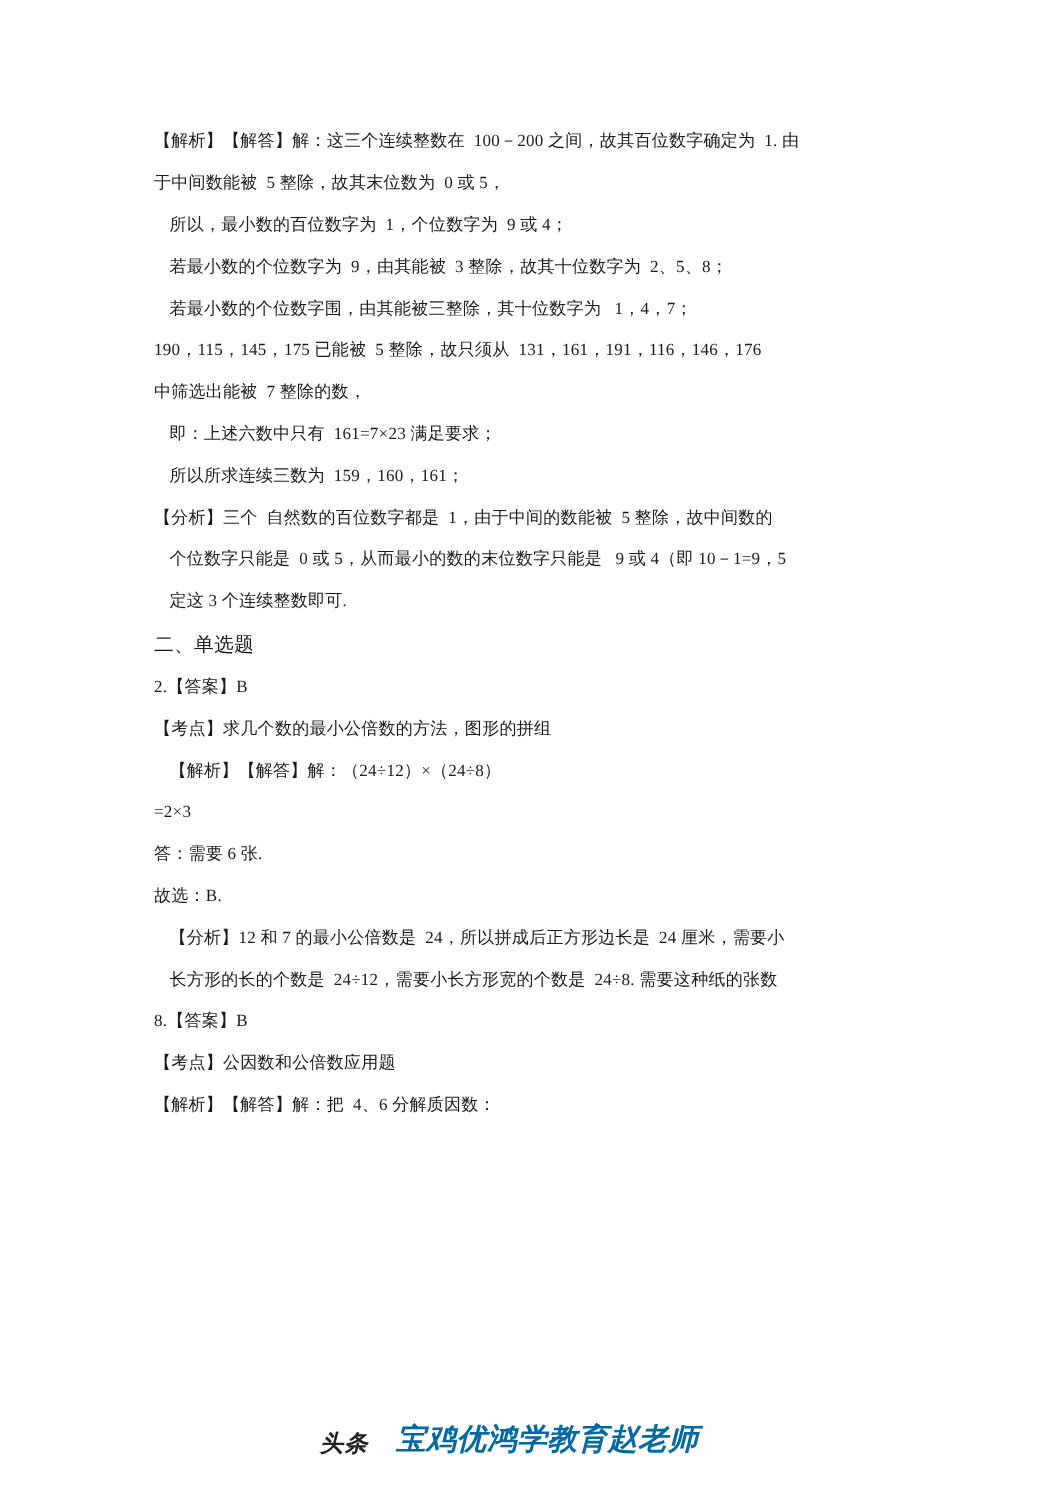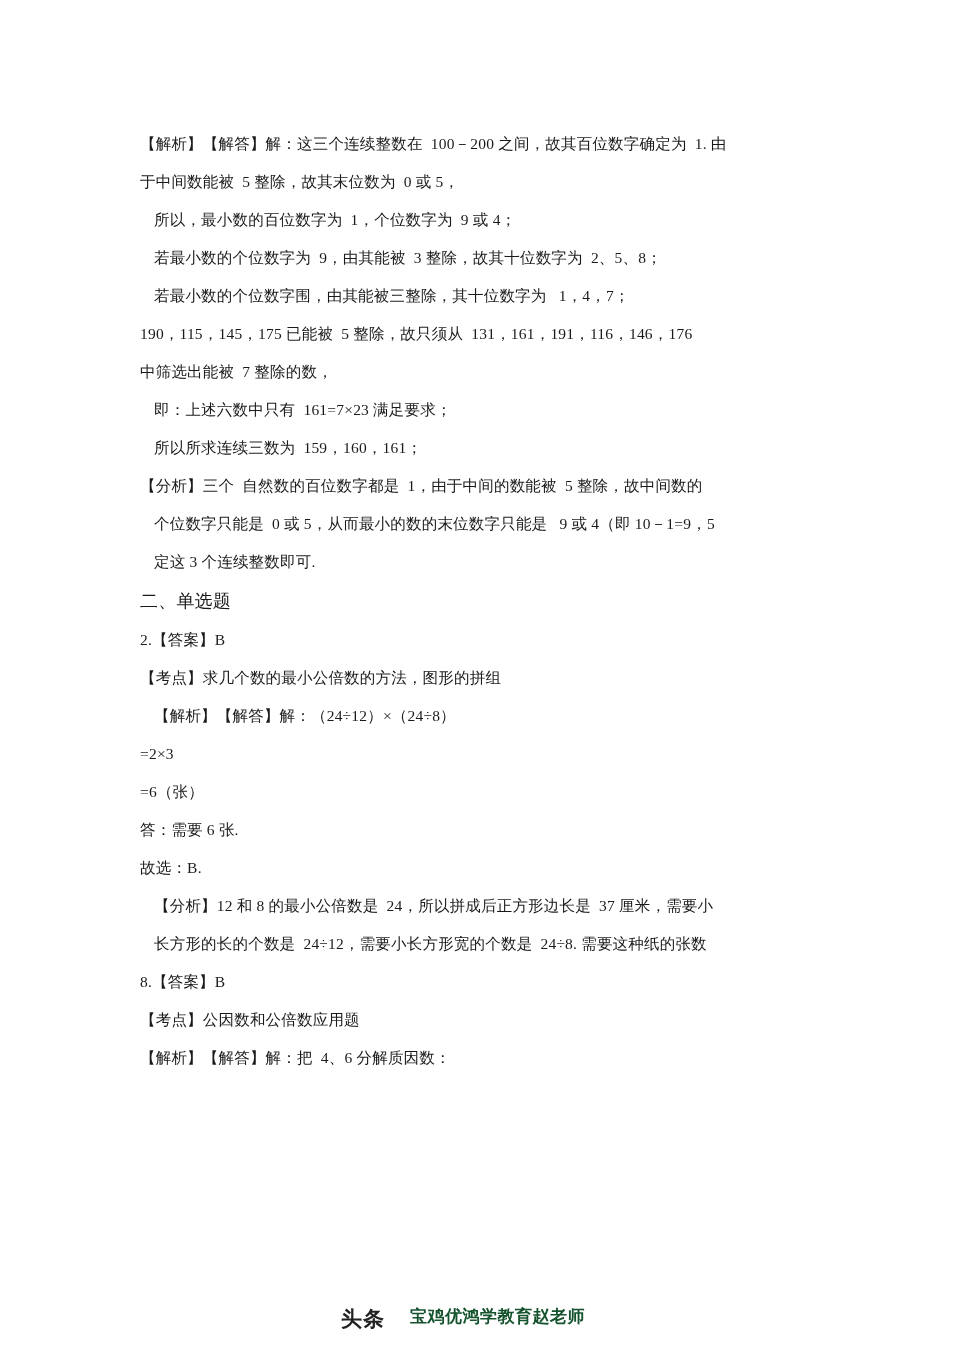--- a/index.html
+++ b/index.html
@@ -11,21 +11,21 @@
     width: 956px;
     height: 1353px;
     font-family: "Liberation Serif", "DejaVu Serif", serif;
     color: #000000;
     position: relative;
     overflow: hidden;
   }
   .page {
     position: absolute;
     left: 0;
-    top: 15px;
+    top: 0;
     width: 956px;
     height: 1282px;
     box-sizing: border-box;
   }
   .content {
     position: absolute;
     left: 140px;
     top: 110px;
     width: 680px;
   }
@@ -46,34 +46,35 @@
     position: absolute;
     left: 0;
     top: 1290px;
     width: 956px;
     text-align: center;
     padding-right: 30px;
     box-sizing: border-box;
   }
   .footer-inner {
     display: inline-flex;
-    align-items: flex-start;
+    align-items: flex-end;
     gap: 25px;
     font-family: "Liberation Sans", "DejaVu Sans", sans-serif;
+    font-style: italic;
   }
   .footer-logo {
     font-size: 21px;
     font-weight: bold;
     color: #222222;
     letter-spacing: 1px;
   }
   .footer-text {
-    font-size: 17px;
+    font-size: 27px;
     font-weight: bold;
-    color: #14532d;
+    color: #0369a1;
     letter-spacing: 0.5px;
   }
 </style>
 </head>
 <body>
 
 <div class="page">
   <div class="content">
     <div class="line indent-0">【解析】【解答】解：这三个连续整数在  100－200 之间，故其百位数字确定为  1. 由</div>
     <div class="line indent-0">于中间数能被  5 整除，故其末位数为  0 或 5，</div>
@@ -85,24 +86,23 @@
     <div class="line indent-1">即：上述六数中只有  161=7×23 满足要求；</div>
     <div class="line indent-1">所以所求连续三数为  159，160，161；</div>
     <div class="line indent-0">【分析】三个  自然数的百位数字都是  1，由于中间的数能被  5 整除，故中间数的</div>
     <div class="line indent-1">个位数字只能是  0 或 5，从而最小的数的末位数字只能是   9 或 4（即 10－1=9，5</div>
     <div class="line indent-1">定这 3 个连续整数即可.</div>
     <div class="line indent-0 section-head">二、单选题</div>
     <div class="line indent-0">2.【答案】B</div>
     <div class="line indent-0">【考点】求几个数的最小公倍数的方法，图形的拼组</div>
     <div class="line indent-1">【解析】【解答】解：（24÷12）×（24÷8）</div>
     <div class="line indent-0">=2×3</div>
-    <div class="line indent-0">=6（张）</div>
     <div class="line indent-0">答：需要 6 张.</div>
     <div class="line indent-0">故选：B.</div>
-    <div class="line indent-1">【分析】12 和 8 的最小公倍数是  24，所以拼成后正方形边长是  37 厘米，需要小</div>
+    <div class="line indent-1">【分析】12 和 7 的最小公倍数是  24，所以拼成后正方形边长是  24 厘米，需要小</div>
     <div class="line indent-1">长方形的长的个数是  24÷12，需要小长方形宽的个数是  24÷8. 需要这种纸的张数</div>
     <div class="line indent-0">8.【答案】B</div>
     <div class="line indent-0">【考点】公因数和公倍数应用题</div>
     <div class="line indent-0">【解析】【解答】解：把  4、6 分解质因数：</div>
   </div>
 
   <div class="footer">
     <span class="footer-inner">
       <span class="footer-logo">头条</span>
       <span class="footer-text">宝鸡优鸿学教育赵老师</span>

